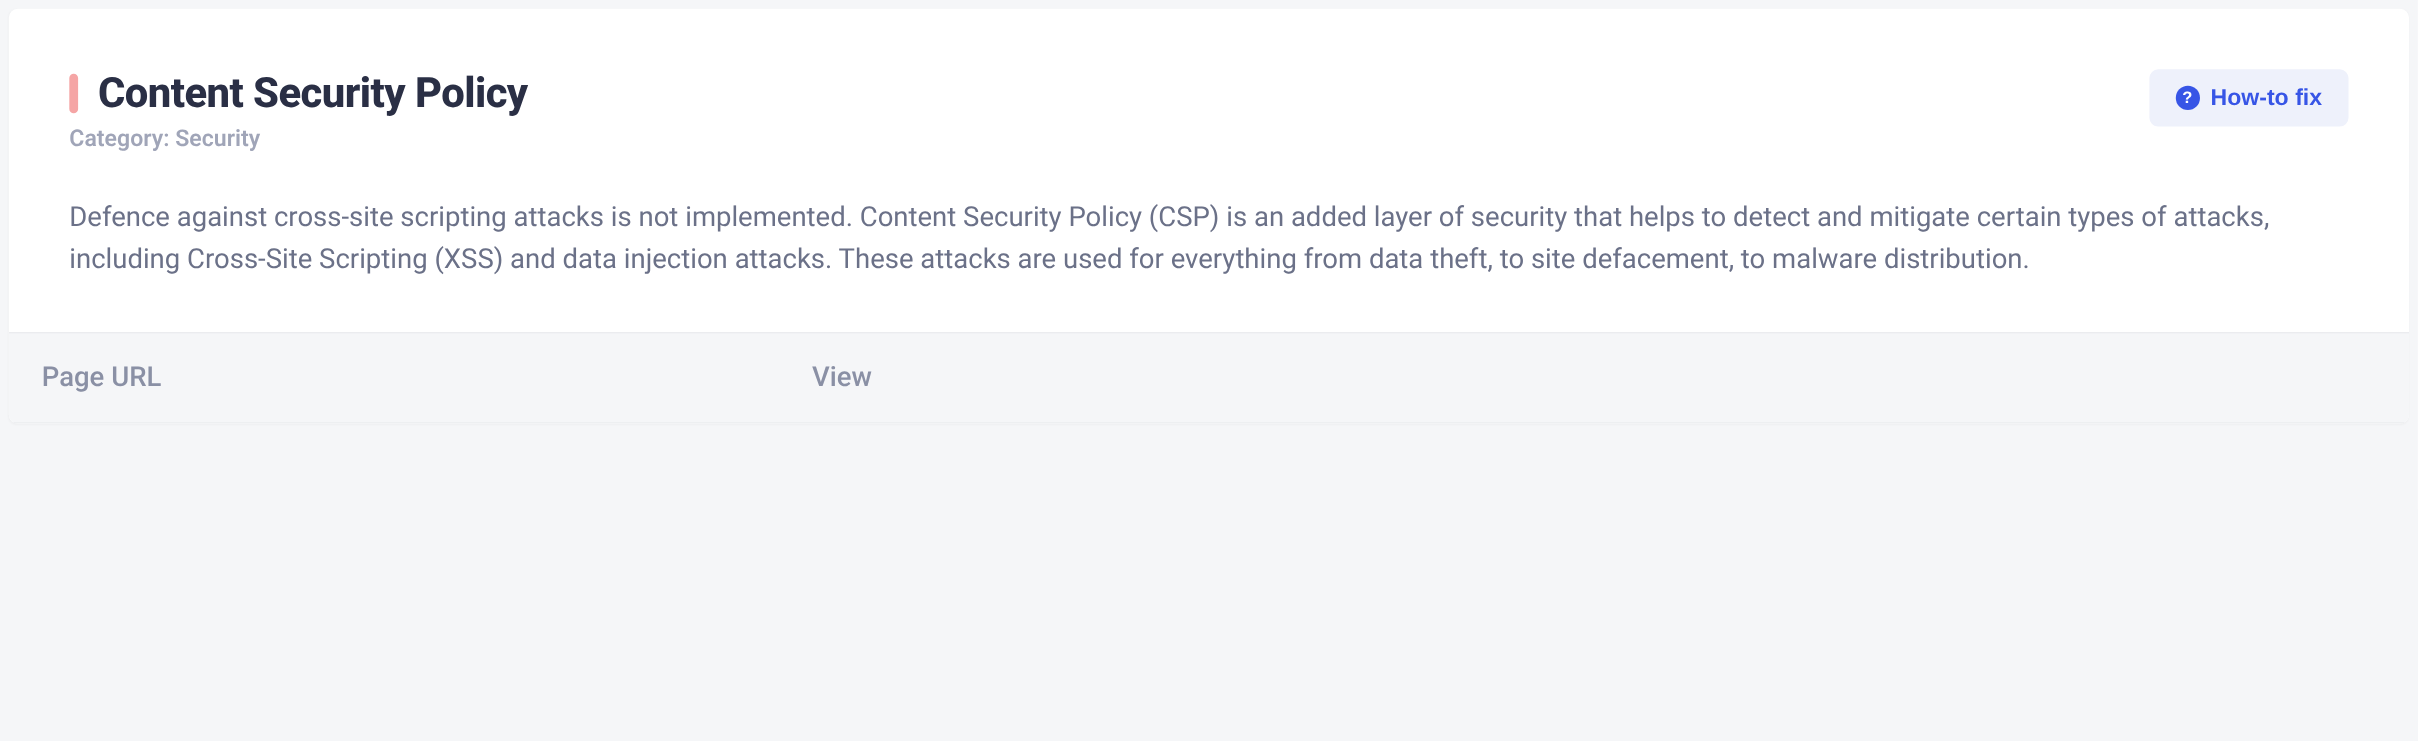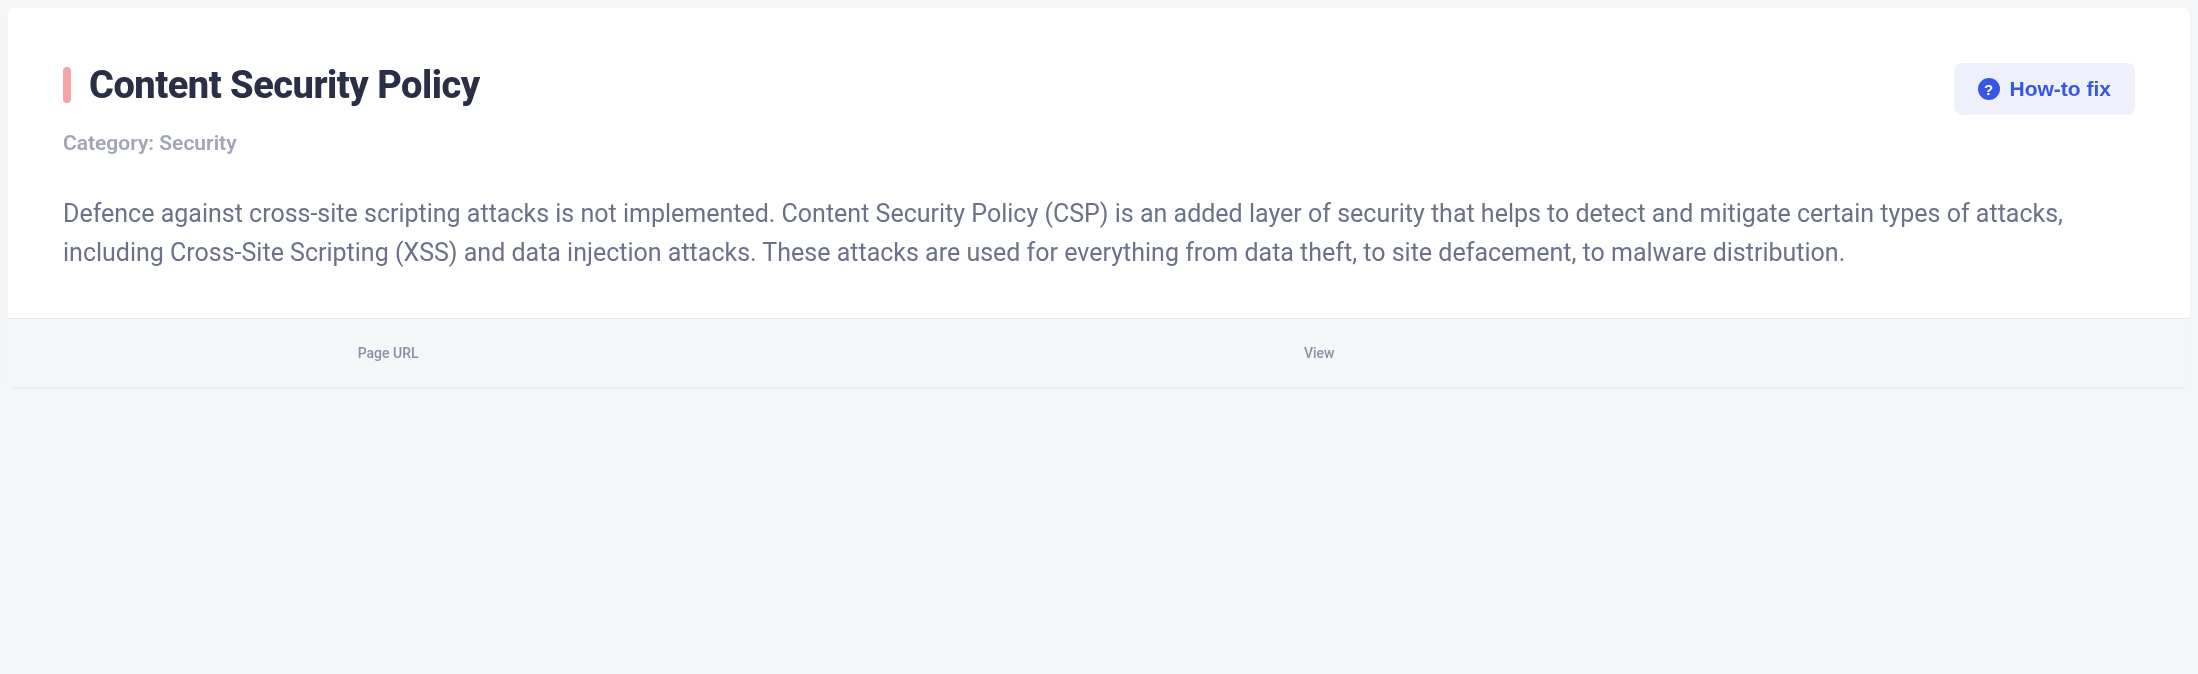--- a/index.html
+++ b/index.html
@@ -65,44 +65,42 @@
       display: flex;
       align-items: center;
       justify-content: center;
       font-size: 15px;
       font-weight: 700;
     }
     .category {
       font-size: 21px;
       font-weight: 600;
       color: #a0a5b8;
-      margin-top: 16px;
     }
     .description {
       font-size: 25px;
       line-height: 1.55;
       color: #6b7188;
       margin-top: 40px;
       max-width: 100%;
     }
     .table-header {
       display: flex;
       padding: 26px 30px;
       background: #f5f6f8;
       border-top: 1px solid #e8e9ed;
       border-bottom: 1px solid #e8e9ed;
     }
     .col-url { flex: 0 0 33%; }
     .col-error { flex: 1; }
     .col-action { flex: 0 0 260px; text-align: right; }
     .th {
-      font-size: 14px;
+      font-size: 25px;
       color: #8a90a5;
       font-weight: 500;
-      text-align: center;
     }
     .table-row {
       display: flex;
       align-items: center;
       padding: 28px 30px;
     }
     .url-cell {
       display: flex;
       align-items: center;
       gap: 8px;

